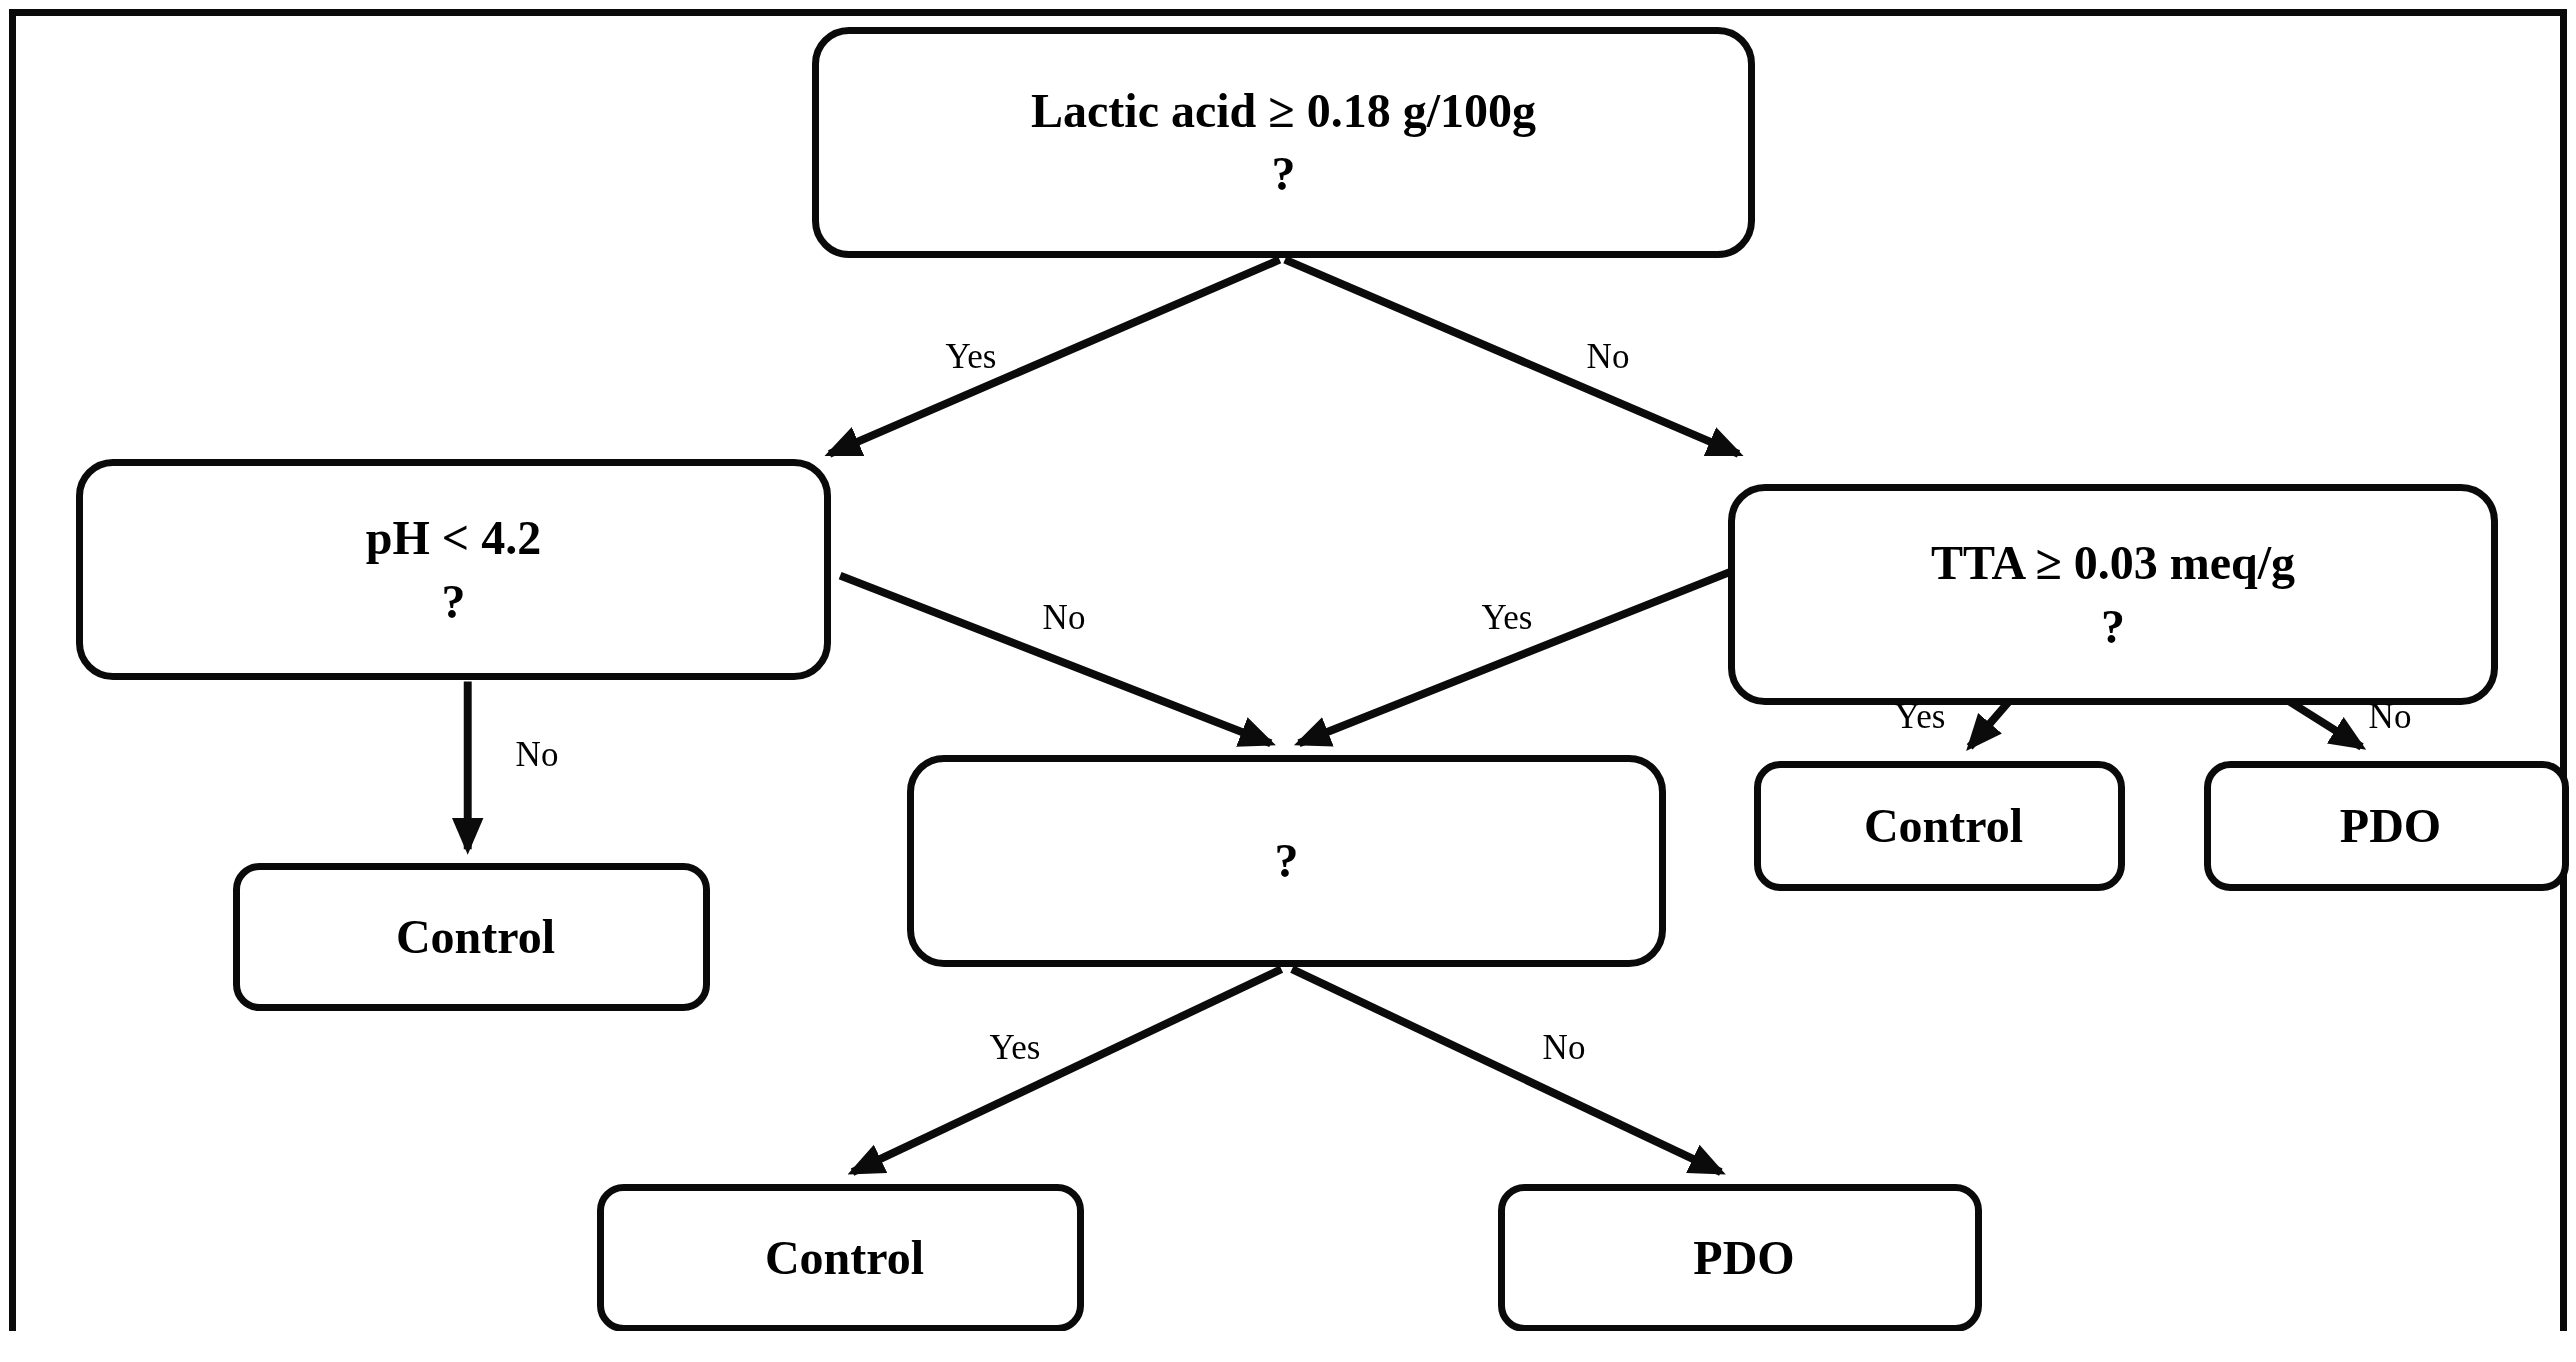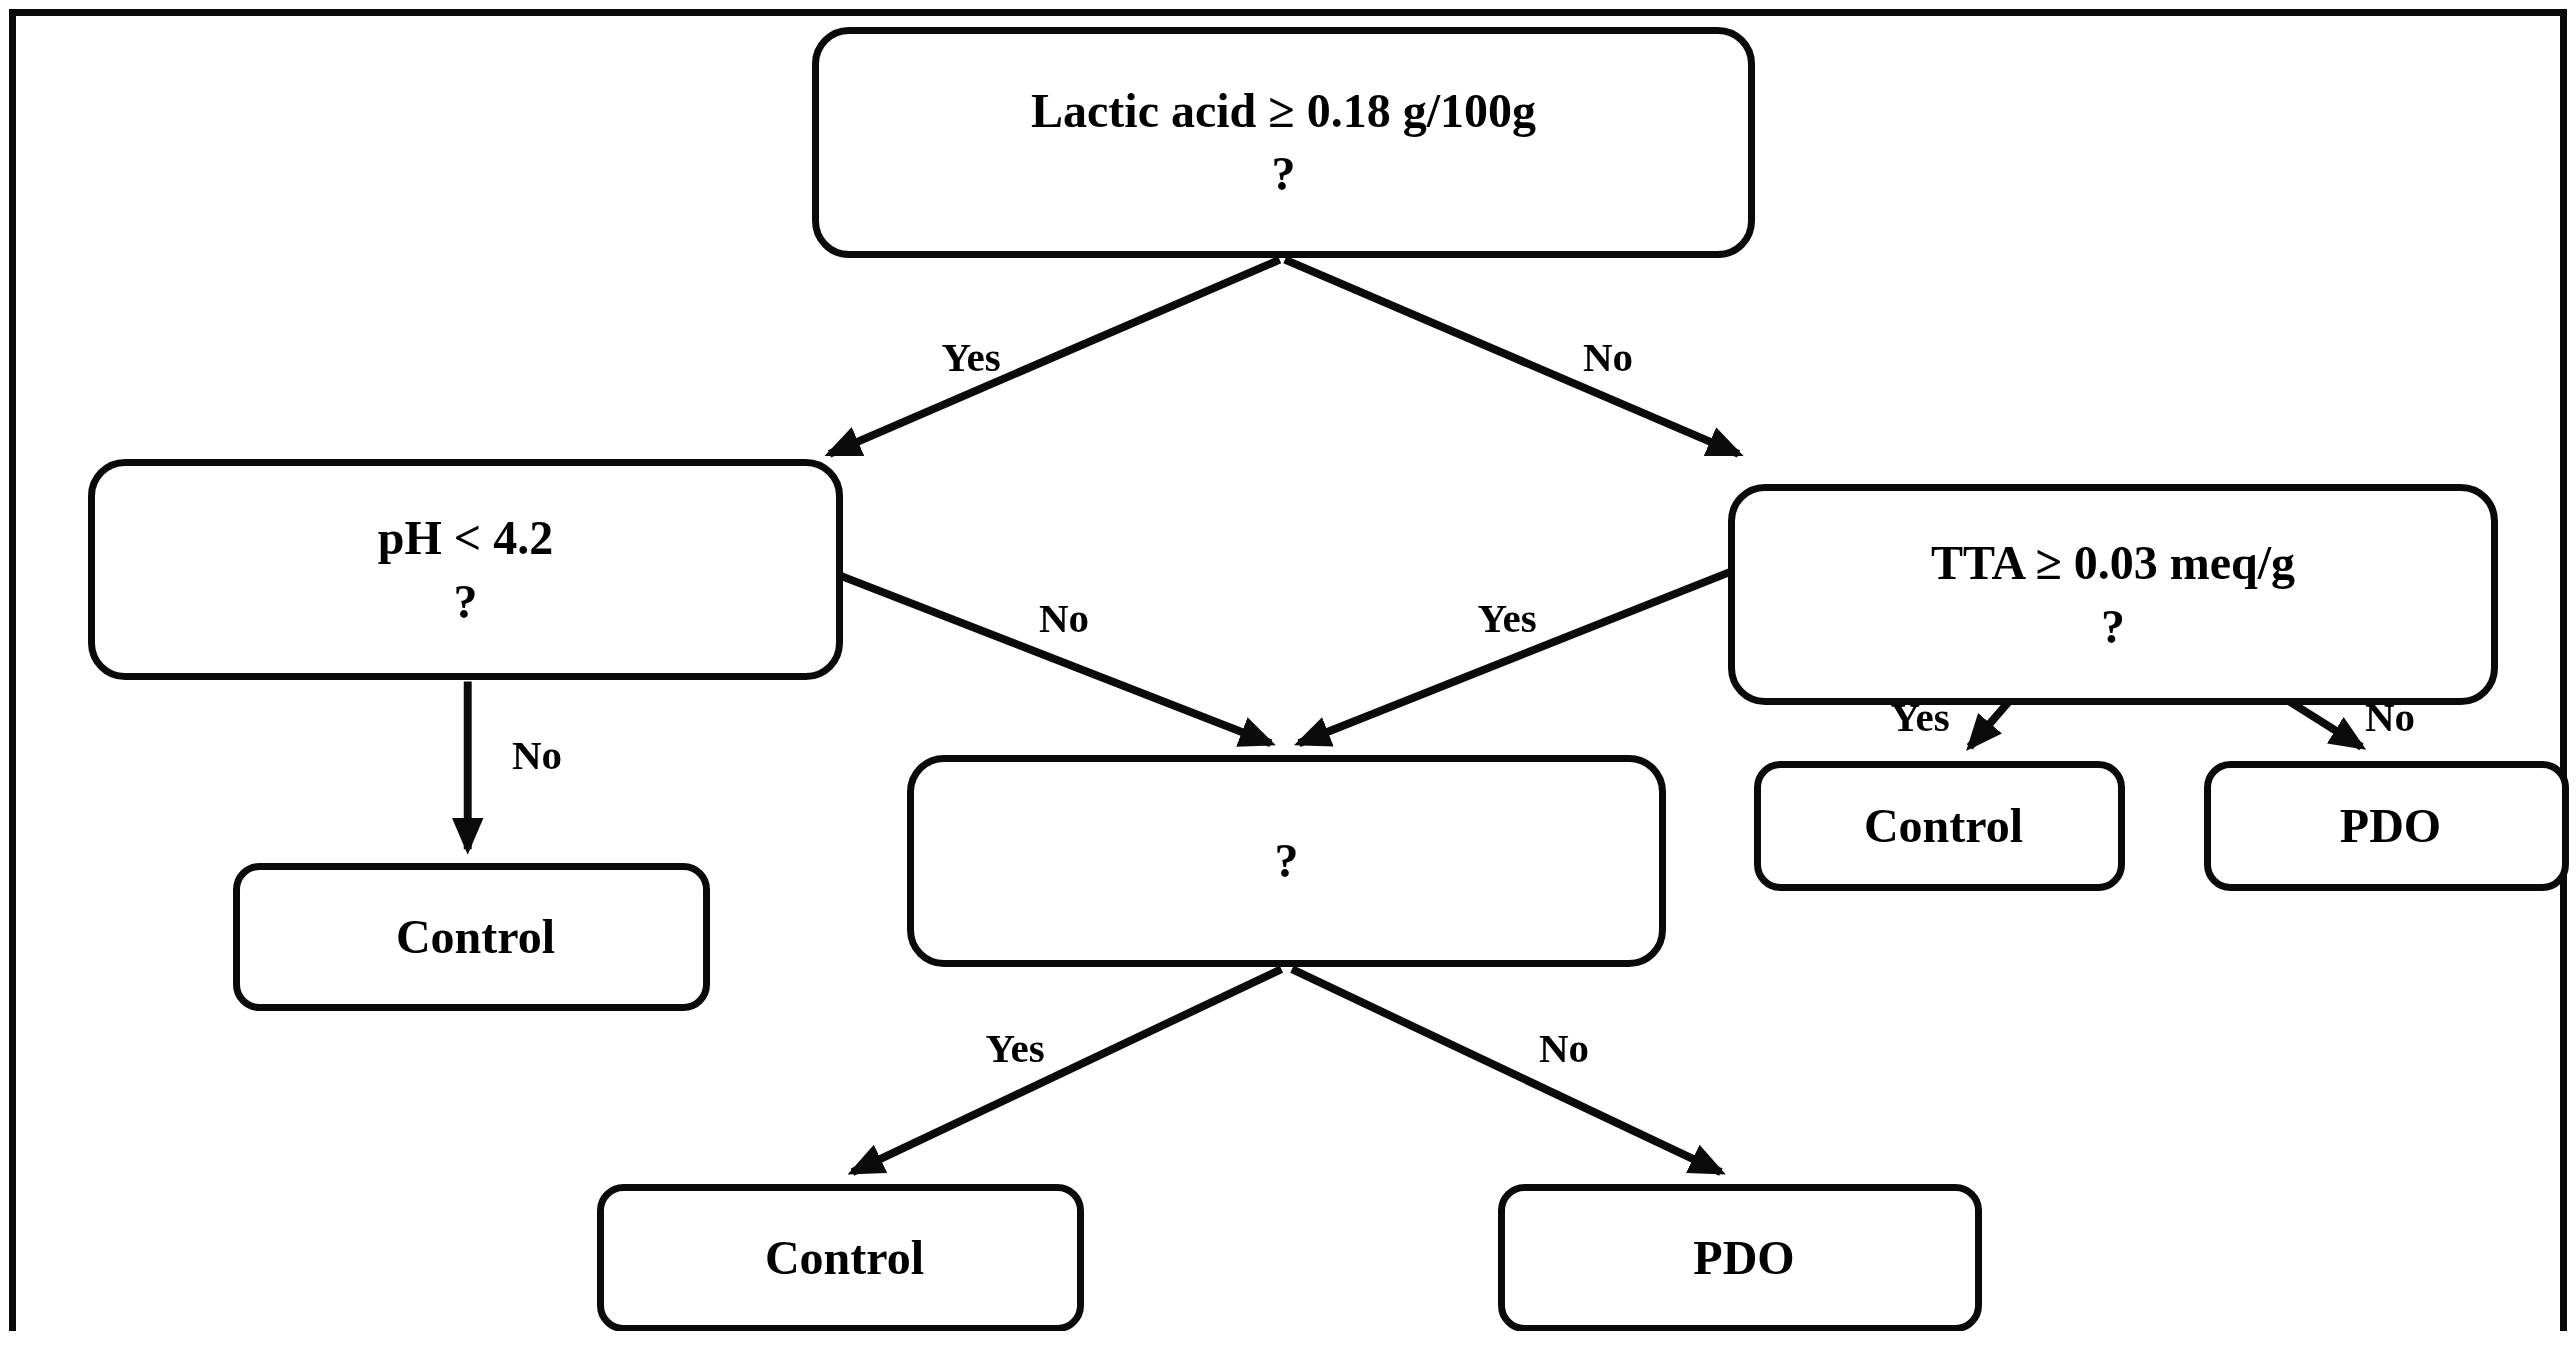--- a/index.html
+++ b/index.html
@@ -40,33 +40,33 @@
     flex-direction: column;
     align-items: center;
     justify-content: center;
     text-align: center;
     font-weight: bold;
     font-size: 48px;
     line-height: 1.32;
   }
   .node.leaf { border-radius: 26.5px; padding-left: 8px; }
   .n-root            { left: 812px;  top: 26.5px;   width: 943px; height: 231px; }
-  .n-ph              { left: 88px;  top: 459px;  width: 755px;  height: 221px; }
+  .n-ph              { left: 76px;  top: 459px;  width: 755px;  height: 221px; }
   .n-tta             { left: 1728px; top: 459px;  width: 770px;  height: 221px; margin-top: 25px; }
   .n-texture         { left: 907px; top: 755px;  width: 759px;  height: 212px; }
   .n-control-left    { left: 233px;  top: 863px;  width: 477px;  height: 148px; }
   .n-control-right   { left: 1754px; top: 761px;  width: 371px;  height: 130px; }
   .n-pdo-right       { left: 2204px; top: 761px;  width: 365px;  height: 130px; }
   .n-control-bottom  { left: 597px;  top: 1184px; width: 487px;  height: 148px; }
   .n-pdo-bottom      { left: 1498px; top: 1184px; width: 484px;  height: 148px; }
   .edge-label {
     position: absolute;
     transform: translate(-50%, -50%);
-    font-weight: bold;
-    font-size: 41px;
+    font-weight: normal;
+    font-size: 35px;
     white-space: nowrap;
   }
   #el-root-yes      { left: 971px; top: 357px; }
   #el-root-no       { left: 1608px; top: 357px; }
   #el-ph-no-down    { left: 537px;  top: 755px; }
   #el-ph-no-mid     { left: 1064px; top: 618px; }
   #el-tta-yes-mid   { left: 1507px; top: 618px; }
   #el-tta-yes-small { left: 1920px; top: 717px; }
   #el-tta-no-small  { left: 2390px; top: 717px; }
   #el-texture-yes   { left: 1015px; top: 1048px; }

